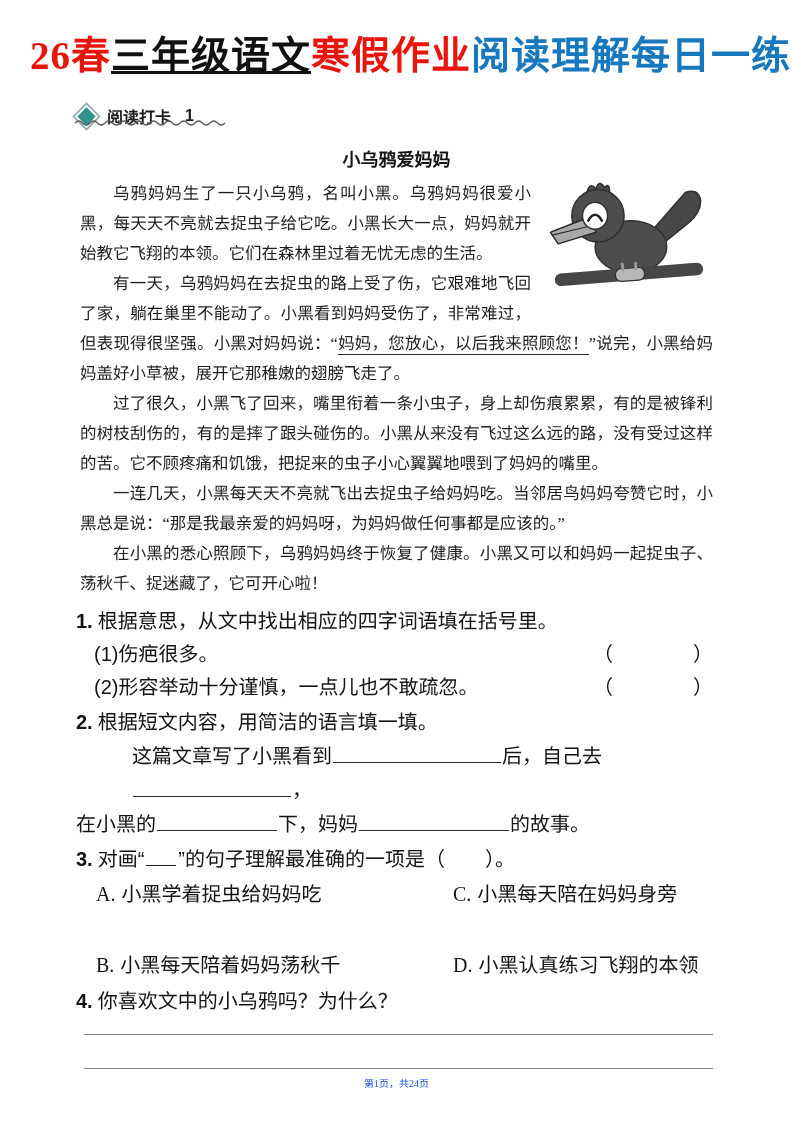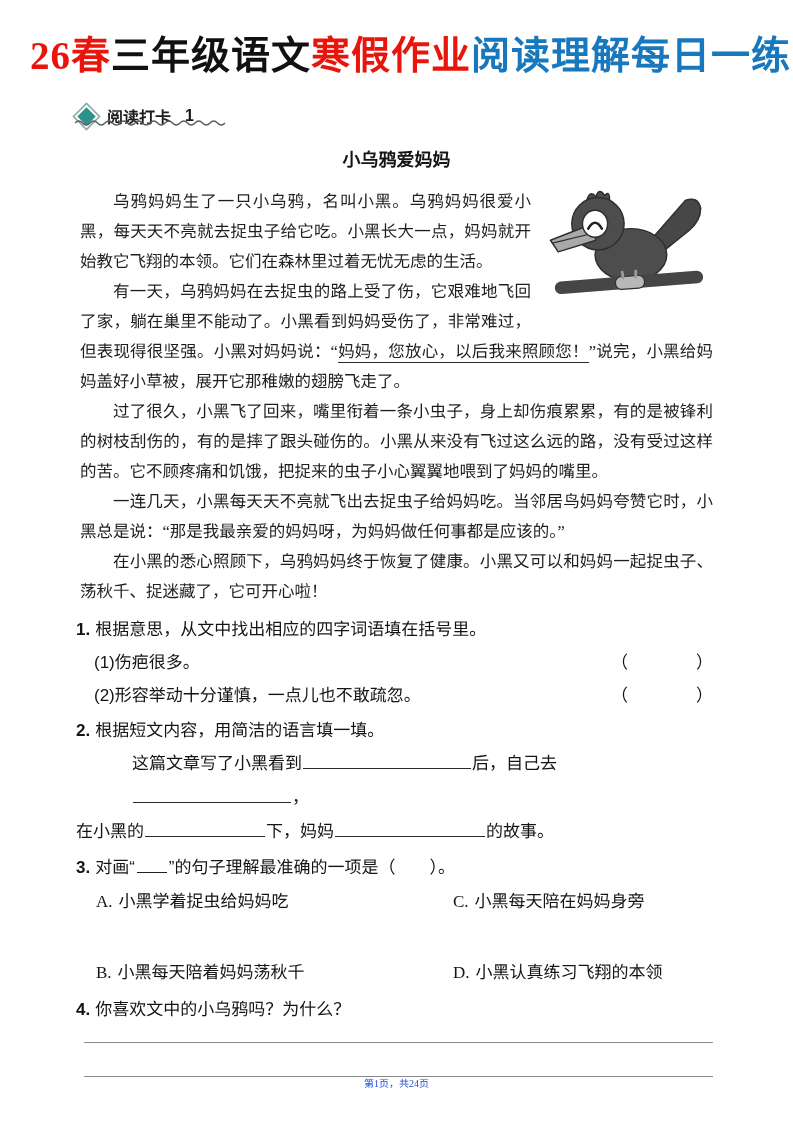--- a/index.html
+++ b/index.html
@@ -17,21 +17,21 @@
   .banner-title {
     margin:24px 30px 0 30px;
     text-align:center;
     font-size:39px;
     font-weight:bold;
     letter-spacing:1px;
     font-family:"Liberation Serif", serif;
     white-space:nowrap;
   }
   .t-red   { color:var(--red); }
-  .t-black { color:#111; }
+  .t-black { color:#111;text-decoration:underline; }
   .t-blue  { color:var(--blue); }
 
   
   .section-header {
     margin:24px 0 0 78px;
     display:inline-flex;
     align-items:center;
     gap:12px;
     font-family:"Liberation Sans", sans-serif;
     font-size:16px;
@@ -54,41 +54,41 @@
   
   .article-title {
     margin:16px 0 0 0;
     text-align:center;
     font-size:18px;
     font-weight:bold;
     font-family:"Liberation Sans", sans-serif;
     color:#151515;
   }
   .article-body {
-    margin:16px 80px 0 80px;
+    margin:8px 80px 0 80px;
     font-size:16.5px;
     line-height:30px;
     text-align:justify;
     color:#1e1e1e;
   }
   .article-body p { margin:0; text-indent:2em; }
   .crow-illustration {
     float:right;
     width:170px; height:126px;
     margin:-2px 0 6px 12px;
   }
   .underlined {
     border-bottom:1px solid #2a2a2a;
     padding-bottom:1px;
   }
 
   
   .questions {
     margin:6px 80px 0 76px;
-    font-size:17px;
+    font-size:20px;
     color:#141414;
   }
   .q-stem {
     font-family:"Liberation Sans", sans-serif;
     line-height:33px;
     margin-top:2px;
   }
   .q-num { font-weight:bold; margin-right:5px; }
   .q-subitem {
     display:flex;

